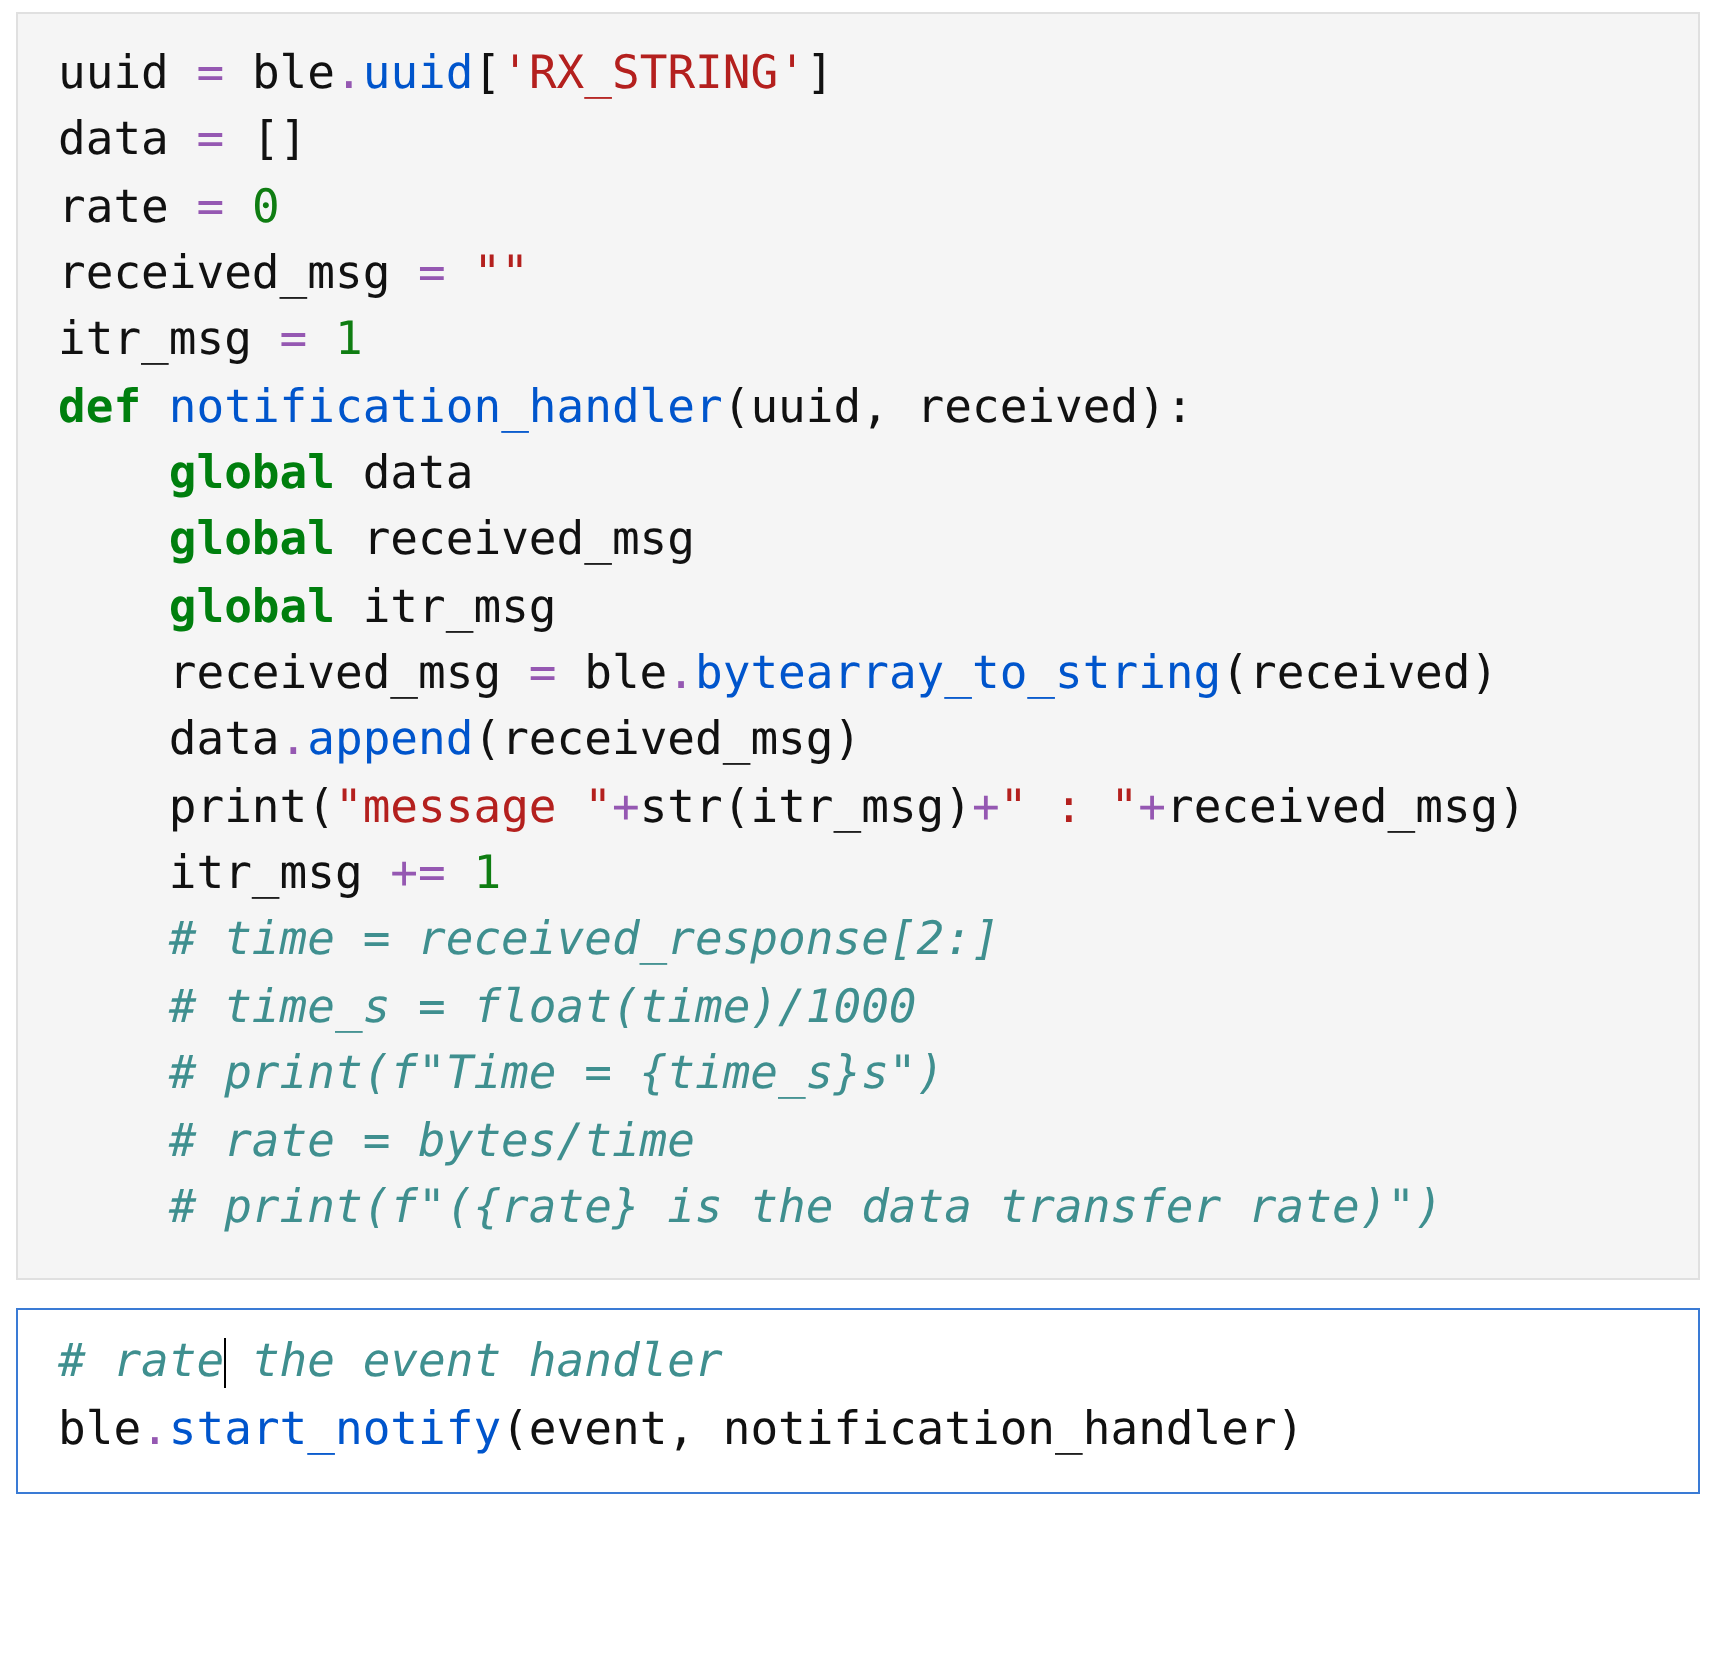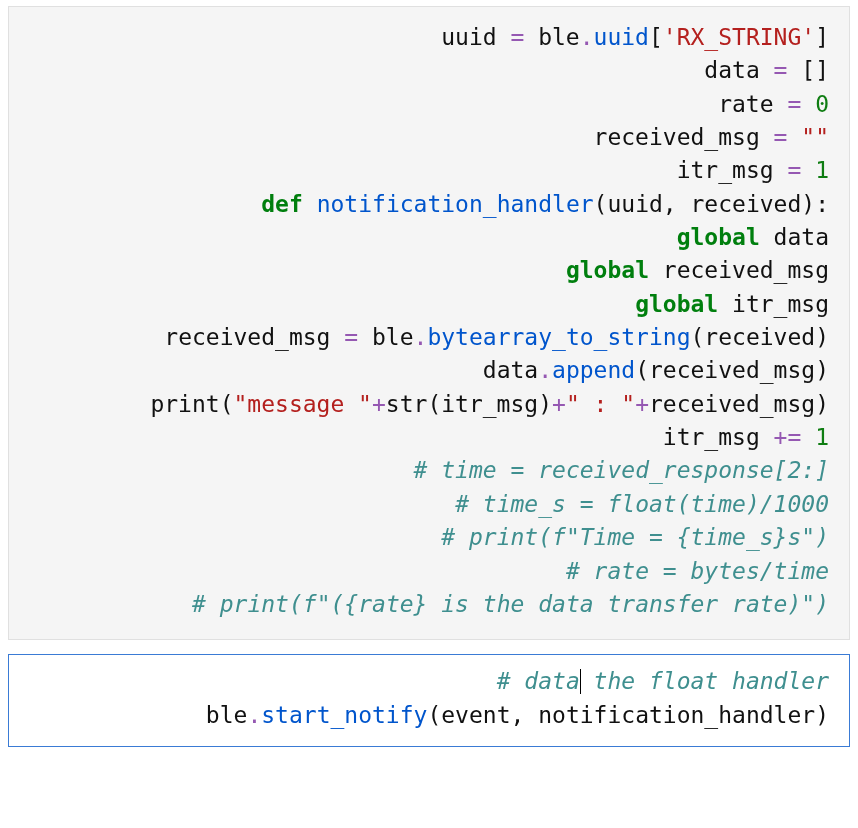--- a/index.html
+++ b/index.html
@@ -25,21 +25,20 @@
     padding: 10px 20px 14px 20px;
     margin: 0 8px 8px 8px;
   }
   pre {
     margin: 0;
     font-family: inherit;
     font-size: 23px;
     line-height: 1.45;
     white-space: pre;
     color: #111;
-    text-align: right;
   }
   .kw   { color: #007f0e; font-weight: bold; }   
   .op   { color: #9558b2; }                       
   .att  { color: #0055cc; }                       
   .str  { color: #b4201e; }                       
   .num  { color: #0f7d12; }                       
   .com  { color: #3f8f8f; font-style: italic; }                       
   .nm   { color: #111; }                          
   .cursor {
     display: inline-block;
@@ -69,15 +68,15 @@
 <span class="nm">    </span><span class="nm">itr_msg </span><span class="op">+=</span><span class="nm"> </span><span class="num">1</span>
 <span class="nm">    </span><span class="com"># time = received_response[2:]</span>
 <span class="nm">    </span><span class="com"># time_s = float(time)/1000</span>
 <span class="nm">    </span><span class="com"># print(f"Time = {time_s}s")</span>
 <span class="nm">    </span><span class="com"># rate = bytes/time</span>
 <span class="nm">    </span><span class="com"># print(f"({rate} is the data transfer rate)")</span>
 </pre>
 </div>
 
 <div class="cell cell-input">
-<pre><span class="com"># data</span><span class="cursor"></span><span class="com"> the float handler</span>
+<pre><span class="com"># rate</span><span class="cursor"></span><span class="com"> the event handler</span>
 <span class="nm">ble</span><span class="op">.</span><span class="att">start_notify</span><span class="nm">(event, notification_handler)</span></pre>
 </div>
 
 </body></html>

